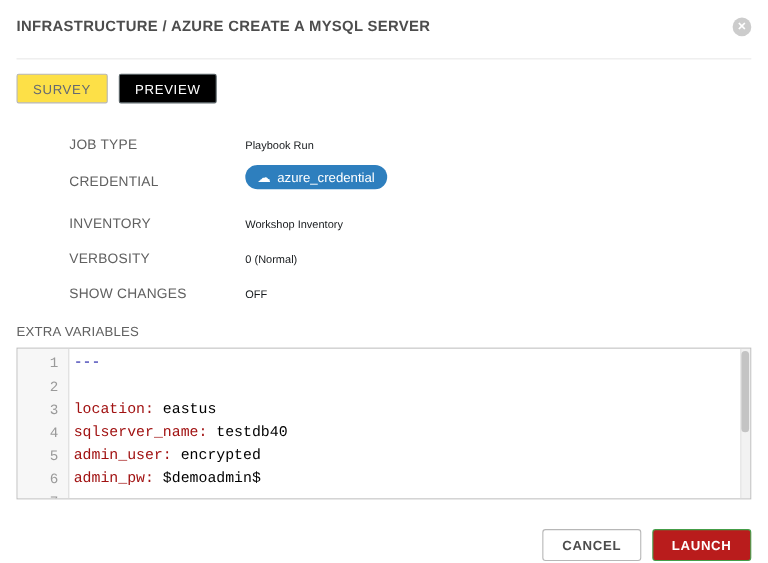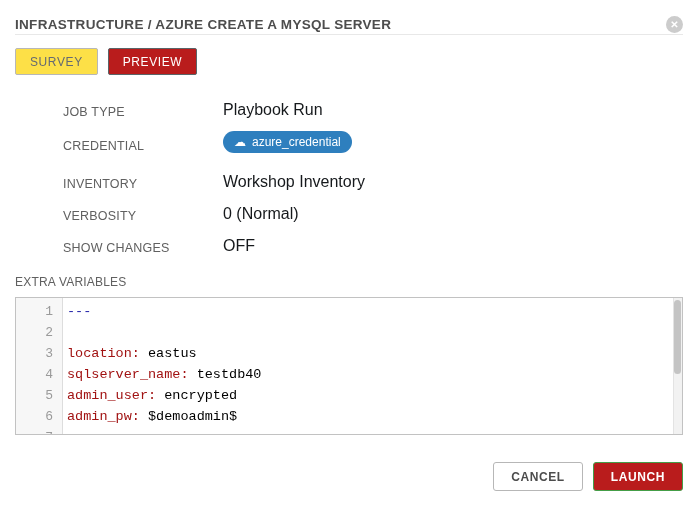--- a/index.html
+++ b/index.html
@@ -7,48 +7,48 @@
   body {
     background: #ffffff;
     font-family: "Liberation Sans", sans-serif;
     color: #333;
     overflow: hidden;
   }
   .modal { padding: 16px 15px 0 15px; width: 698px; }
 
   
   .modal-header {
-    display: flex; justify-content: space-between; align-items: center;
-    border-bottom: 1px solid #e8e8e8; padding-bottom: 1px;
+    display: flex; justify-content: space-between; align-items: flex-start;
+    border-bottom: 1px solid #e8e8e8; padding-bottom: 20px;
   }
   .page-title {
     font-size: 13.5px; font-weight: 700; color: #4d4d4d; letter-spacing: .3px;
   }
   .close-icon {
     width: 17px; height: 17px; border-radius: 50%;
     background: #cccccc; color: #fff; font-size: 10px; font-weight: 700;
     line-height: 17px; text-align: center; cursor: pointer; user-select: none;
     flex: none;
   }
 
   
   .tabs { display: flex; gap: 10px; margin-top: 13px; }
   .btn {
     font-family: inherit; font-size: 12px; letter-spacing: .6px;
     height: 27px; padding: 0 14px; border-radius: 2px; cursor: pointer;
   }
   .btn-survey { background: #fde047; border: 1px solid #b7b7b7; color: #646972; }
-  .btn-preview { background: #b91c1c; border: 1px solid #5a6468; color: #fff; }
+  .btn-preview { background: #000000; border: 1px solid #5a6468; color: #fff; }
 
   
   .fields { margin-top: 24px; }
   .field-row { display: flex; align-items: flex-end; margin-bottom: 12px; min-height: 20px; margin-left: 48px; }
   .field-row.credential { margin-bottom: 18px; }
   .field-label { width: 160px; flex: none; font-size: 12.5px; color: #606060; letter-spacing: .2px; }
-  .field-value { font-size: 16px; color: #16191c; }
+  .field-value { font-size: 10px; color: #16191c; }
   .badge {
     display: inline-flex; align-items: center; gap: 6px;
     background: #2e7fbe; color: #fff; font-size: 12px;
     padding: 4px 11px; border-radius: 11px; cursor: pointer;
   }
   .badge .cloud { font-size: 12px; line-height: 1; }
 
   
   .ev-label { font-size: 12px; color: #606060; margin: 20px 0 8px 0; letter-spacing: .2px; }
   .editor {

